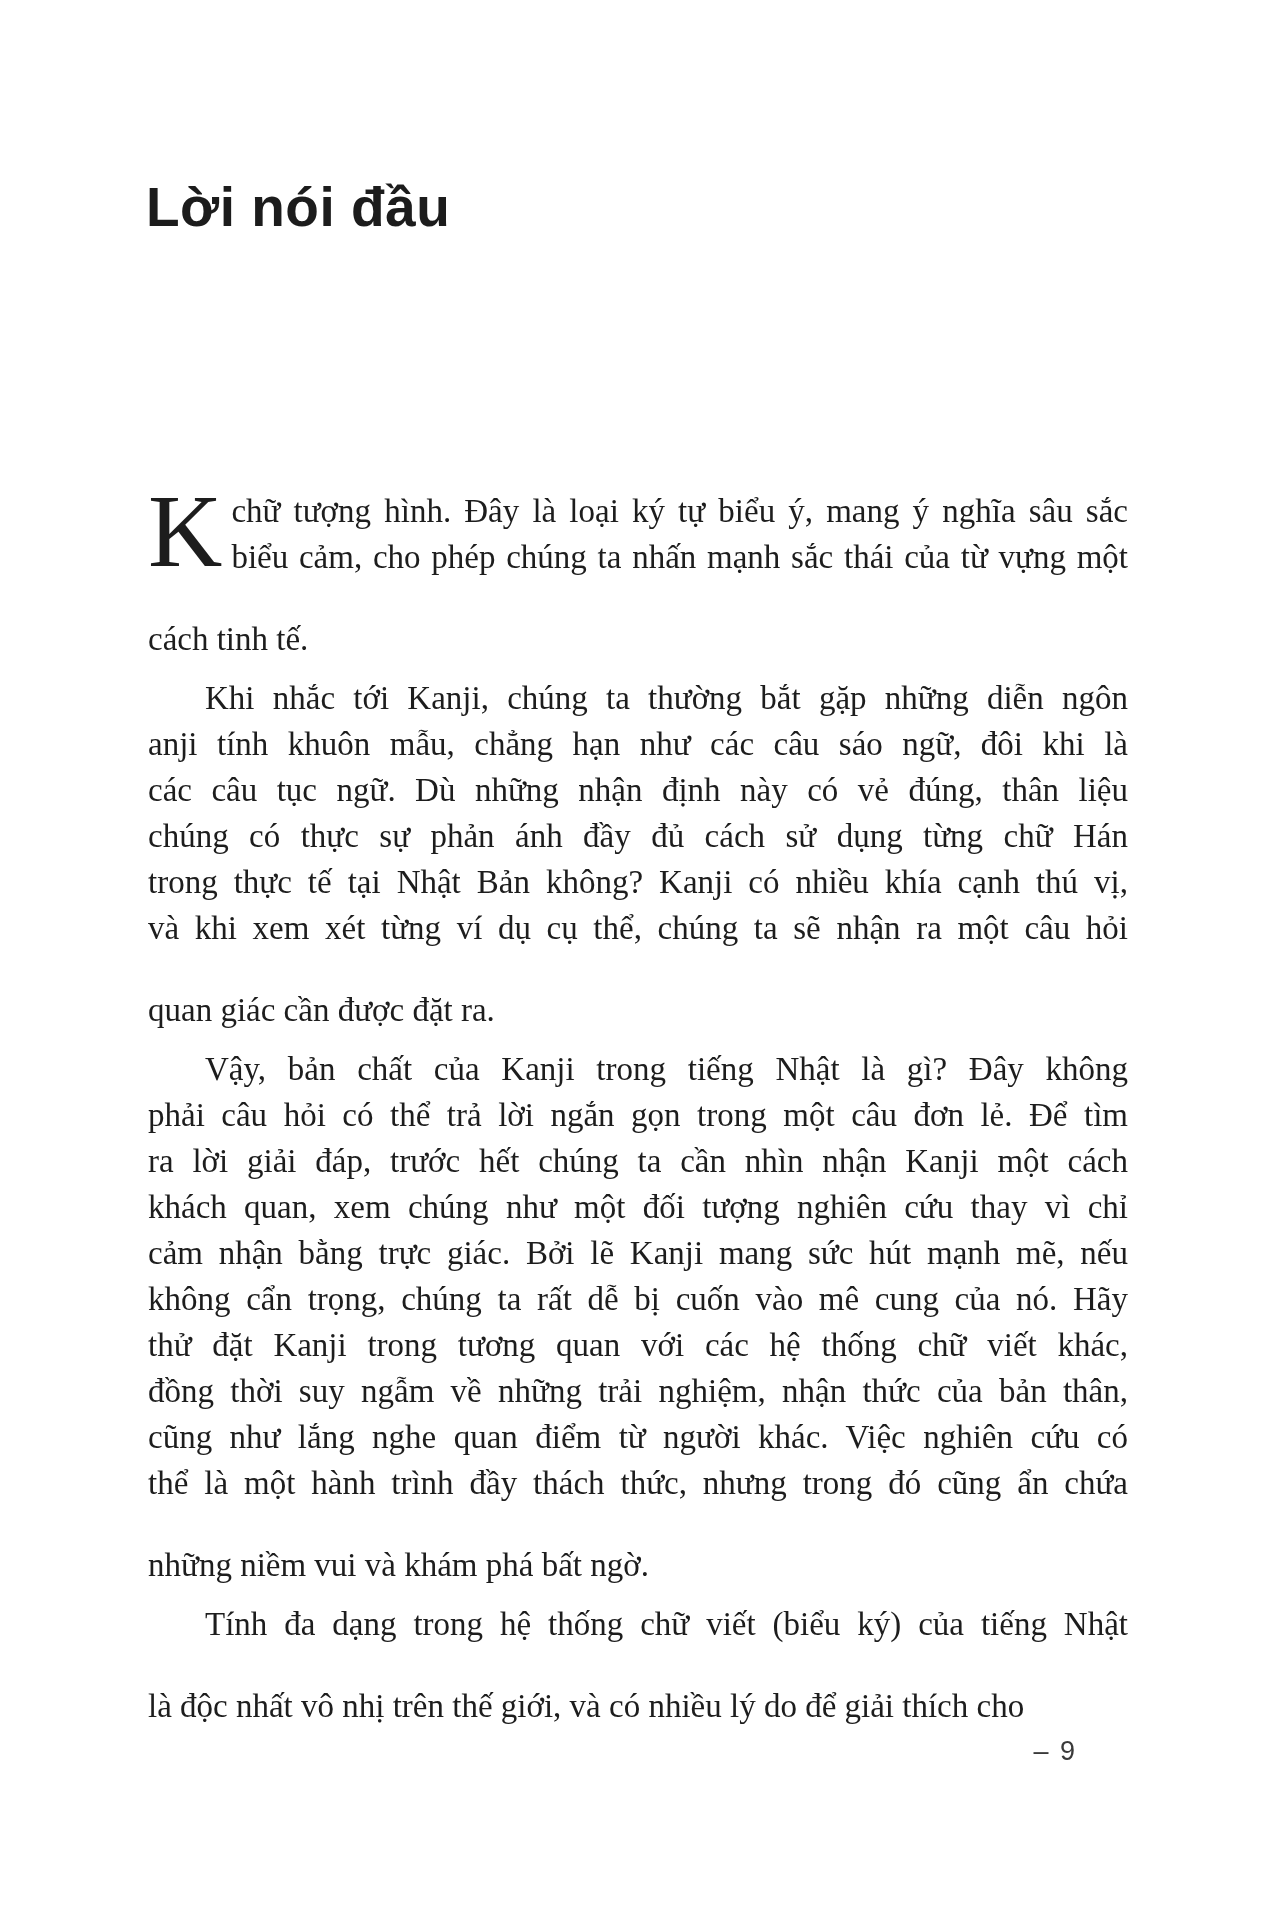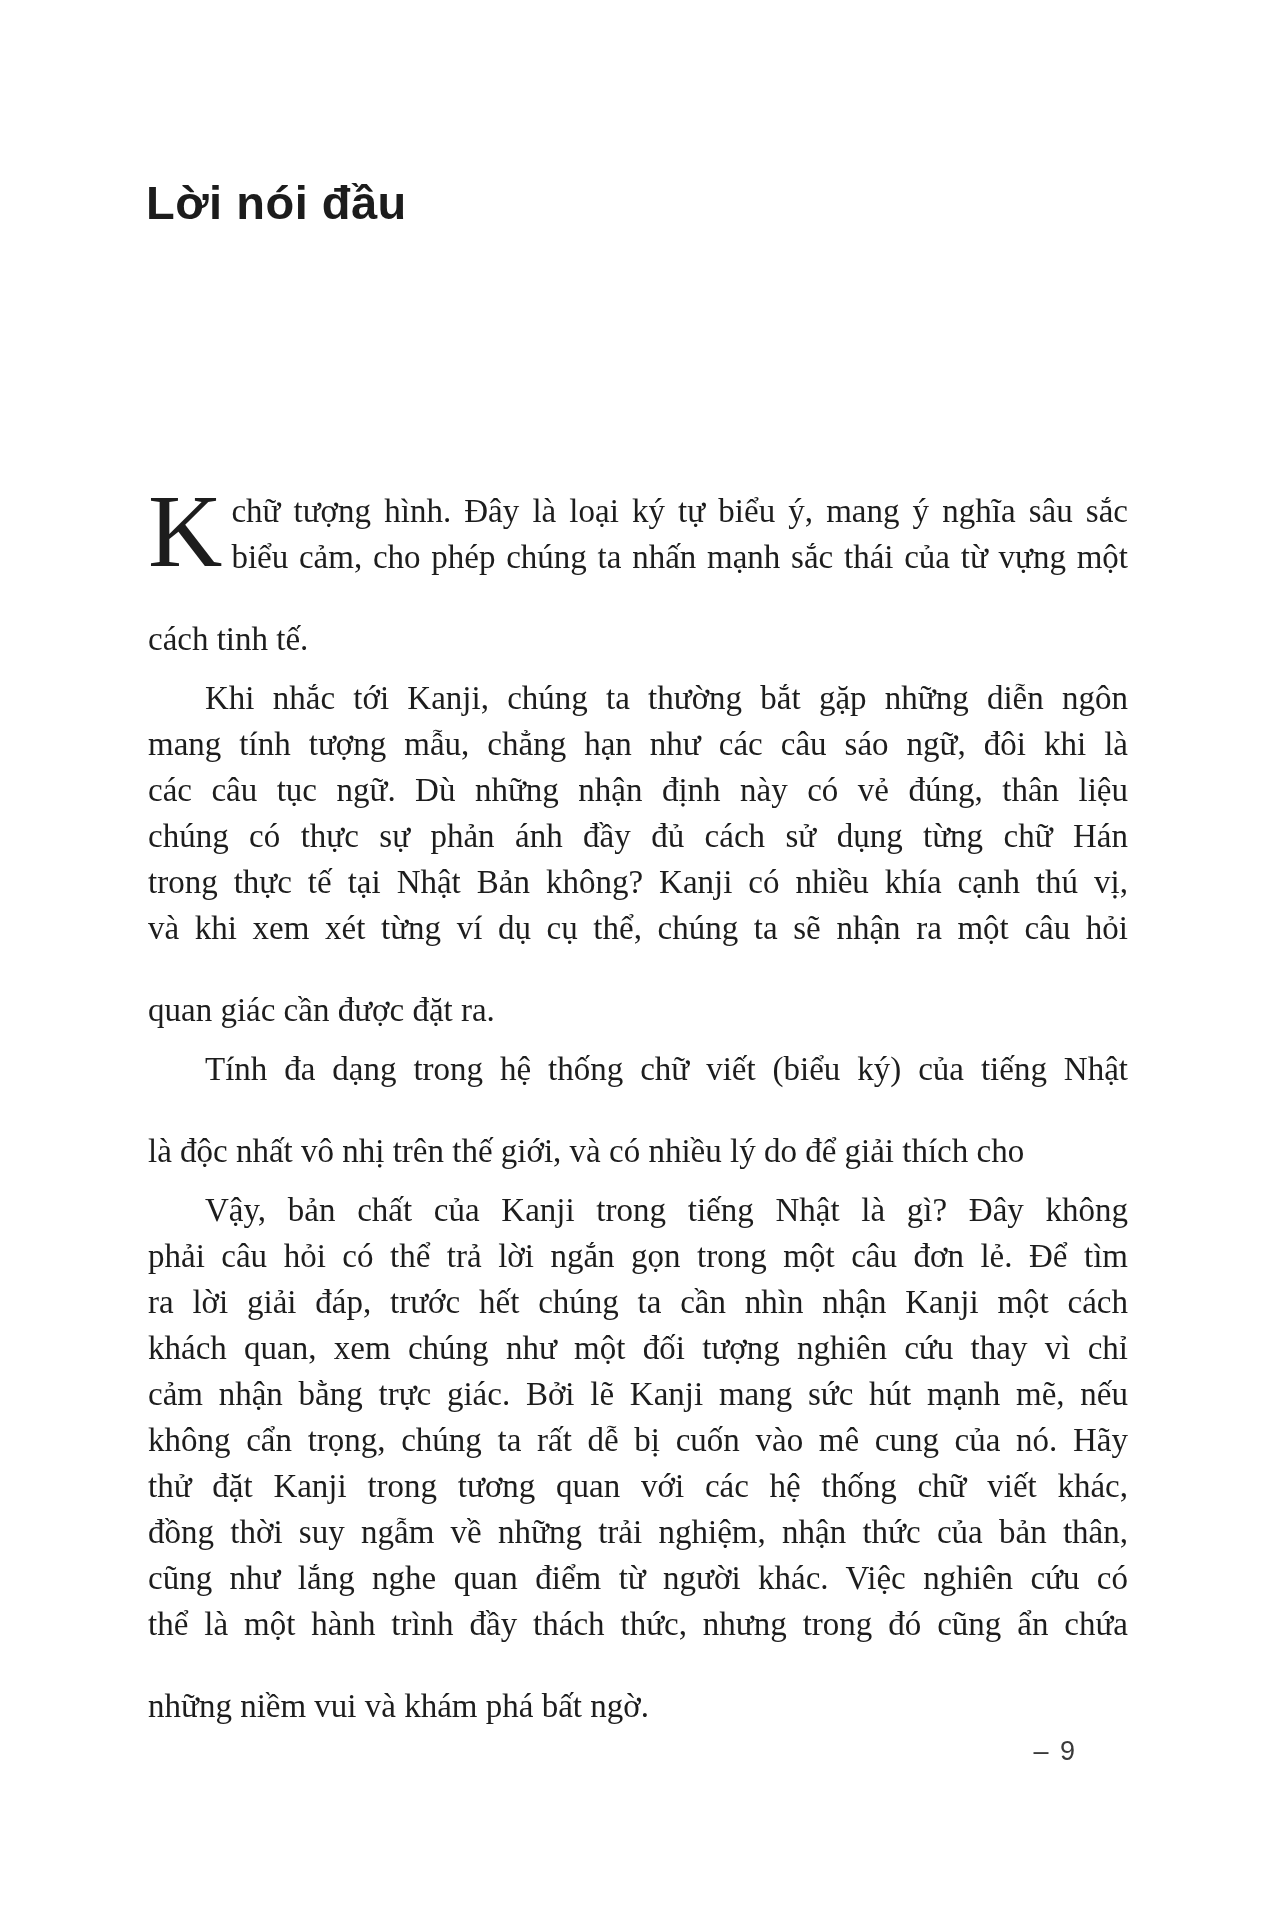--- a/index.html
+++ b/index.html
@@ -19,21 +19,21 @@
     inset: 0;
     background: #ffffff;
   }
   .title {
     position: absolute;
     left: 146px;
     top: 176px;
     margin: 0;
     font-family: "Liberation Sans", sans-serif;
     font-weight: 700;
-    font-size: 47px;
+    font-size: 55px;
     line-height: 1.15;
     letter-spacing: 0.5px;
     color: #1c1c1c;
   }
   .body-text {
     position: absolute;
     left: 148px;
     right: 148px;
     top: 488px;
     font-size: 33px;
@@ -84,39 +84,39 @@
   <h1 class="title">Lời nói đầu</h1>
   <div class="body-text" id="body-text">
       <div class="para">
         <span class="dropcap">K</span>
         <div class="line">chữ tượng hình. Đây là loại ký tự biểu ý, mang ý nghĩa sâu sắc</div>
         <div class="line">biểu cảm, cho phép chúng ta nhấn mạnh sắc thái của từ vựng một</div>
         <div class="line last">cách tinh tế.</div>
       </div>
       <div class="para">
         <div class="line indent">Khi nhắc tới Kanji, chúng ta thường bắt gặp những diễn ngôn</div>
-        <div class="line">mang tính tượng mẫu, chẳng hạn như các câu sáo ngữ, đôi khi là</div>
+        <div class="line">anji tính khuôn mẫu, chẳng hạn như các câu sáo ngữ, đôi khi là</div>
         <div class="line">các câu tục ngữ. Dù những nhận định này có vẻ đúng, thân liệu</div>
         <div class="line">chúng có thực sự phản ánh đầy đủ cách sử dụng từng chữ Hán</div>
         <div class="line">trong thực tế tại Nhật Bản không? Kanji có nhiều khía cạnh thú vị,</div>
         <div class="line">và khi xem xét từng ví dụ cụ thể, chúng ta sẽ nhận ra một câu hỏi</div>
         <div class="line last">quan giác cần được đặt ra.</div>
-      </div>
-      <div class="para">
-        <div class="line indent">Tính đa dạng trong hệ thống chữ viết (biểu ký) của tiếng Nhật</div>
-        <div class="line last">là độc nhất vô nhị trên thế giới, và có nhiều lý do để giải thích cho</div>
       </div>
       <div class="para">
         <div class="line indent">Vậy, bản chất của Kanji trong tiếng Nhật là gì? Đây không</div>
         <div class="line">phải câu hỏi có thể trả lời ngắn gọn trong một câu đơn lẻ. Để tìm</div>
         <div class="line">ra lời giải đáp, trước hết chúng ta cần nhìn nhận Kanji một cách</div>
         <div class="line">khách quan, xem chúng như một đối tượng nghiên cứu thay vì chỉ</div>
         <div class="line">cảm nhận bằng trực giác. Bởi lẽ Kanji mang sức hút mạnh mẽ, nếu</div>
         <div class="line">không cẩn trọng, chúng ta rất dễ bị cuốn vào mê cung của nó. Hãy</div>
         <div class="line">thử đặt Kanji trong tương quan với các hệ thống chữ viết khác,</div>
         <div class="line">đồng thời suy ngẫm về những trải nghiệm, nhận thức của bản thân,</div>
         <div class="line">cũng như lắng nghe quan điểm từ người khác. Việc nghiên cứu có</div>
         <div class="line">thể là một hành trình đầy thách thức, nhưng trong đó cũng ẩn chứa</div>
         <div class="line last">những niềm vui và khám phá bất ngờ.</div>
       </div>
+      <div class="para">
+        <div class="line indent">Tính đa dạng trong hệ thống chữ viết (biểu ký) của tiếng Nhật</div>
+        <div class="line last">là độc nhất vô nhị trên thế giới, và có nhiều lý do để giải thích cho</div>
+      </div>
     </div>
   <div class="page-number">– 9</div>
 </div>
 
 </body></html>

